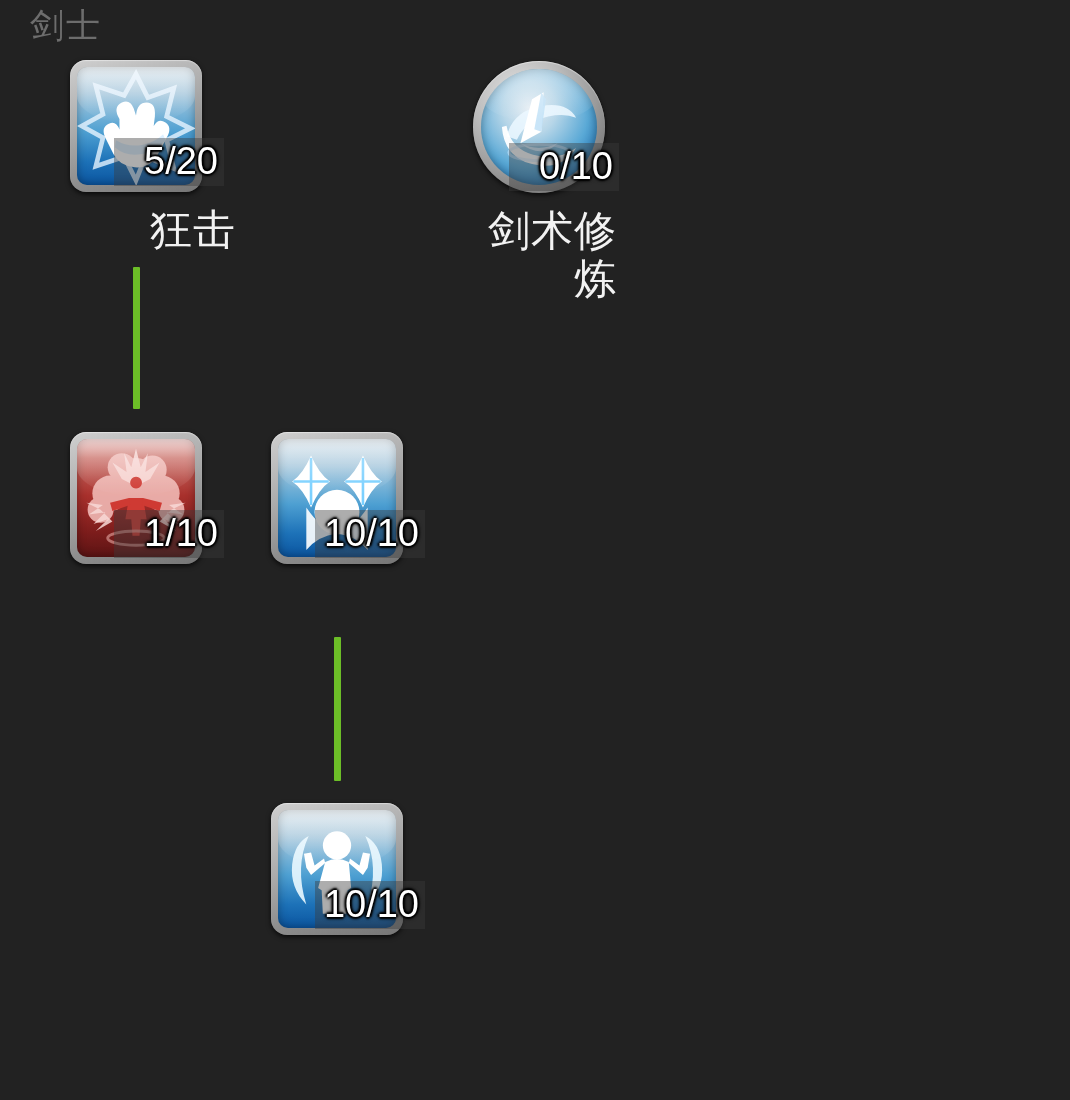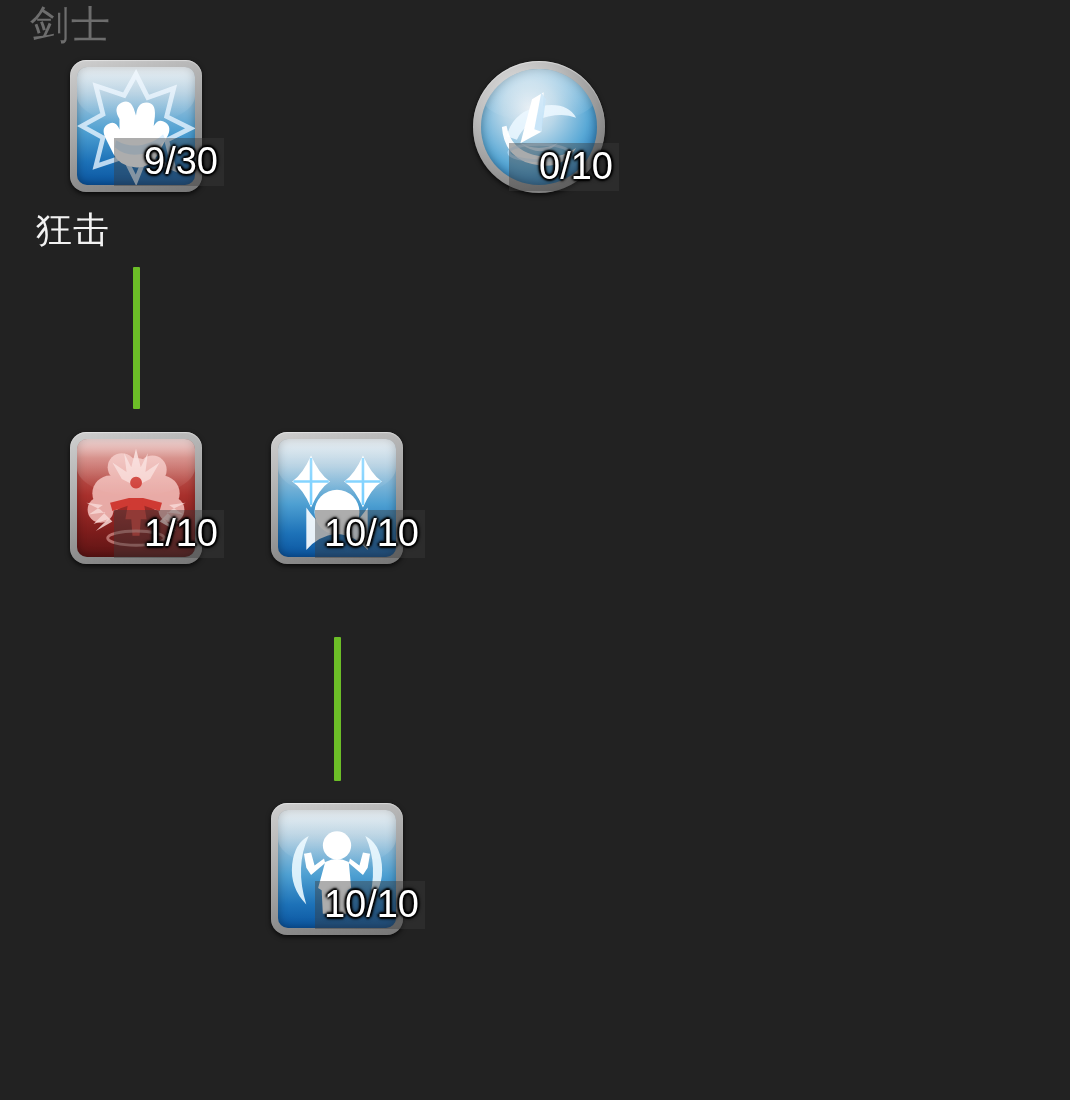--- a/index.html
+++ b/index.html
@@ -20,21 +20,21 @@
     position: absolute;
     inset: 0;
     background: #222222;
   }
 
   
   .class-title {
     position: absolute;
     left: 30px;
     top: 5px;
-    font-size: 39px;
+    font-size: 34px;
     line-height: 40px;
     color: #6d6d6d;
     letter-spacing: 2px;
     user-select: none;
   }
 
   
   .connector {
     position: absolute;
     background: #6cbe27;
@@ -135,22 +135,22 @@
   }
   .skill-node.round-node .level-badge {
     right: -14px;
     bottom: 2px;
     text-align: right;
   }
 
   
   .skill-name {
     margin-top: 14px;
-    text-align: left;
-    font-size: 36px;
+    text-align: right;
+    font-size: 42px;
     line-height: 48px;
     color: #f2f2f2;
     letter-spacing: 1px;
     user-select: none;
     width: 200px;
     word-break: break-all;
   }
   .skill-name.narrow {
     width: 156px;
     margin-left: 22px;
@@ -176,21 +176,21 @@
               <polygon points="50,6 60,26 82,18 76,42 96,52 76,62 82,86 58,76 50,96 40,76 16,84 22,60 4,50 22,40 16,16 40,24" fill="none" stroke="#eaf6ff" stroke-width="4" opacity="0.85"></polygon>
             </g>
             <g fill="#ffffff">
               <path d="M36 44 q-6 -10 2 -14 q7 -3 10 5 l2 6 q1 -11 9 -11 q8 0 7 12 l-1 8 q4 -7 10 -3 q6 4 1 13 l-8 15 q-6 11 -19 10 q-13 -1 -18 -11 l-7 -14 q-4 -9 3 -12 q6 -3 9 5z"></path>
               <path d="M33 62 q10 6 22 4 q11 -2 18 -9 l2 5 q-8 10 -21 12 q-13 2 -22 -6z" fill="#cfe9ff" opacity="0.7"></path>
             </g>
           </svg>
           <div class="icon-gloss"></div>
         </div>
       </div>
-      <div class="level-badge">9/30</div>
+      <div class="level-badge">5/20</div>
     </div>
     <div class="skill-name">狂击</div>
   </div>
 
   <div class="skill-node round-node" style="left:439px; top:61px;">
     <div class="icon-wrap">
       <div class="icon-frame round">
         <div class="icon-inner">
           <svg class="icon-art" viewBox="0 0 100 100">
             <path d="M22 58 q6 -22 30 -26 q22 -4 30 10 q-10 -4 -24 -1 q-20 4 -27 20z" fill="#eaf7ff" opacity="0.88"></path>
@@ -198,20 +198,21 @@
             <path d="M44 26 l10 -6 l-2 34 l-18 10 z" fill="#ffffff"></path>
             <path d="M52 20 l4 6 l-4 28 l-6 -2 z" fill="#bfe1f7" opacity="0.85"></path>
             <path d="M34 64 q16 8 32 0 q-14 14 -32 0z" fill="#dff0ff" opacity="0.8"></path>
             <ellipse cx="50" cy="72" rx="26" ry="7" fill="none" stroke="#cfe9ff" stroke-width="2.5" opacity="0.55"></ellipse>
           </svg>
           <div class="icon-gloss"></div>
         </div>
       </div>
       <div class="level-badge">0/10</div>
     </div>
+    <div class="skill-name narrow">剑术修炼</div>
   </div>
 
   <div class="skill-node" style="left:36px; top:432px;">
     <div class="icon-wrap">
       <div class="icon-frame">
         <div class="icon-inner red">
           <svg class="icon-art" viewBox="0 0 100 100">
             <g fill="#f0b8b4" opacity="0.9">
               <circle cx="50" cy="36" r="20"></circle>
               <circle cx="28" cy="46" r="15"></circle>

